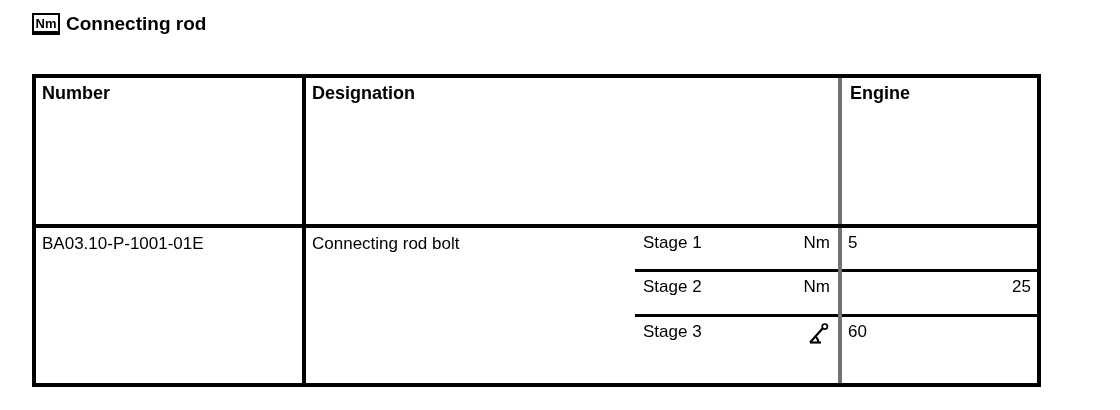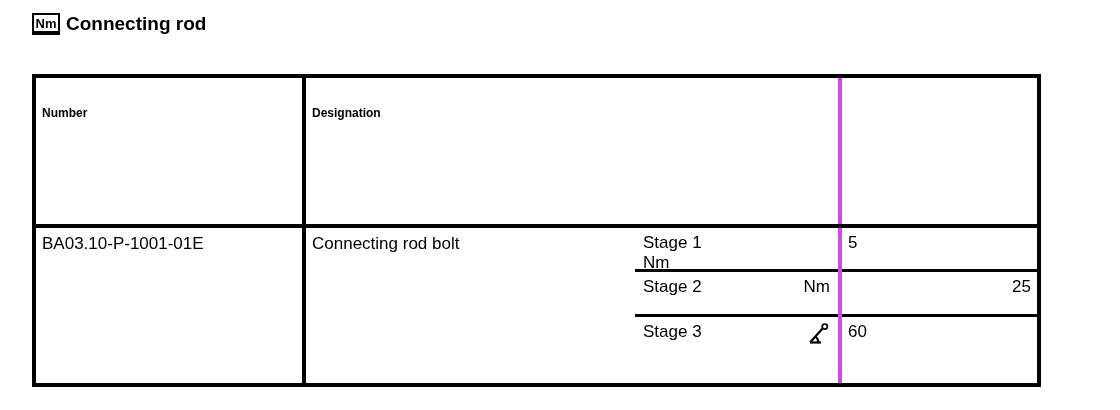--- a/index.html
+++ b/index.html
@@ -63,34 +63,33 @@
     display: flex;
     flex: 1;
   }
   .col-number {
     width: 270px;
     border-right: 4px solid #000;
     padding: 3px 6px 0 6px;
   }
   .col-designation {
     width: 536px;
-    border-right: 4px solid #d946ef;
+    border-right: 4px solid #737373;
     padding: 3px 0 0 6px;
     position: relative;
   }
   .col-engine {
     flex: 1;
     padding: 0;
   }
   .header-row .col-engine { padding: 3px 6px 0 8px; }
   .h-label {
-    font-size: 12px;
+    font-size: 18px;
     font-weight: bold;
     line-height: 24px;
-    margin-top: 20px;
   }
   .b-text {
     font-size: 17px;
     line-height: 22px;
     padding-top: 2px;
   }
 
   
   .stage-table {
     position: absolute;
@@ -101,21 +100,21 @@
     display: flex;
     flex-direction: column;
   }
   .stage-row {
     display: flex;
     justify-content: space-between;
     align-items: flex-start;
     padding: 5px 8px 0 8px;
     font-size: 17px;
   }
-  .stage-row-1 { height: 44px; border-bottom: 3px solid #000; flex-direction: column; }
+  .stage-row-1 { height: 44px; border-bottom: 3px solid #000; }
   .stage-row-2 { height: 45px; border-bottom: 3px solid #000; }
   .stage-row-3 { flex: 1; }
   .stage-unit { font-size: 17px; }
   .angle-icon { display: inline-block; margin-top: 1px; }
 
   
   .value-row {
     padding: 5px 6px 0 6px;
     font-size: 17px;
   }
@@ -140,20 +139,21 @@
   <div class="spec-table">
 
     <div class="header-row">
       <div class="col-number">
         <div class="h-label">Number</div>
       </div>
       <div class="col-designation">
         <div class="h-label">Designation</div>
       </div>
       <div class="col-engine">
+        <div class="h-label">Engine</div>
       </div>
     </div>
 
     <div class="body-row">
 
       <div class="col-number">
         <div class="b-text">BA03.10-P-1001-01E</div>
       </div>
 
       <div class="col-designation">

